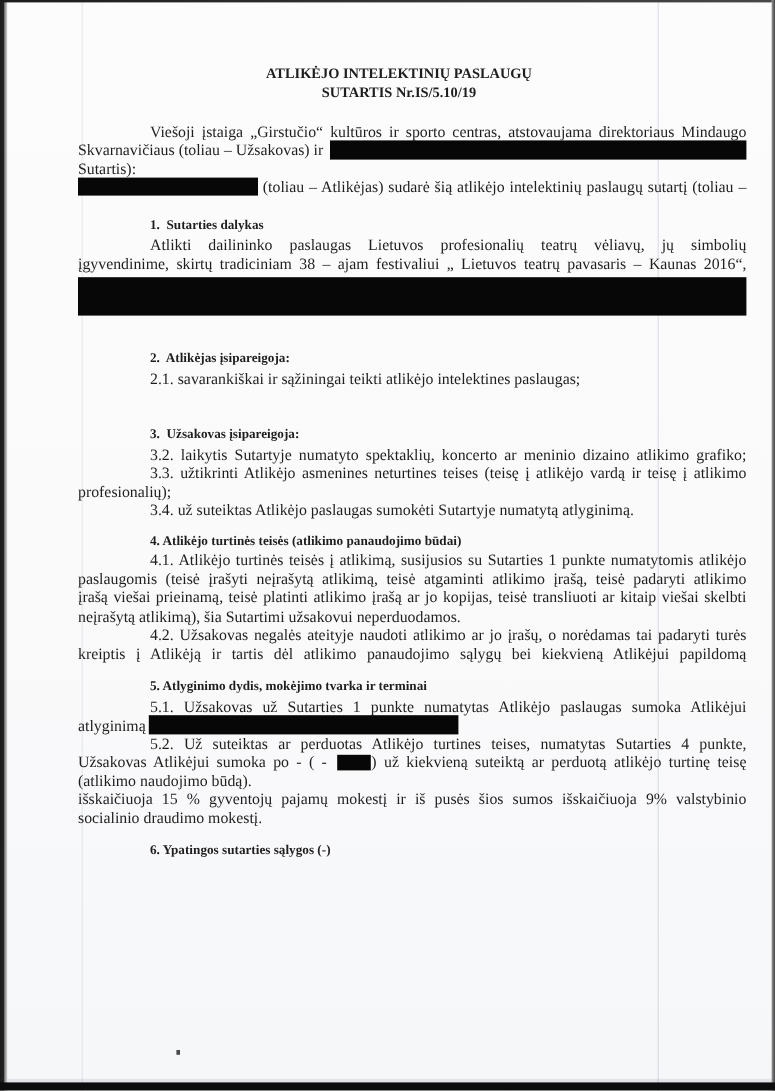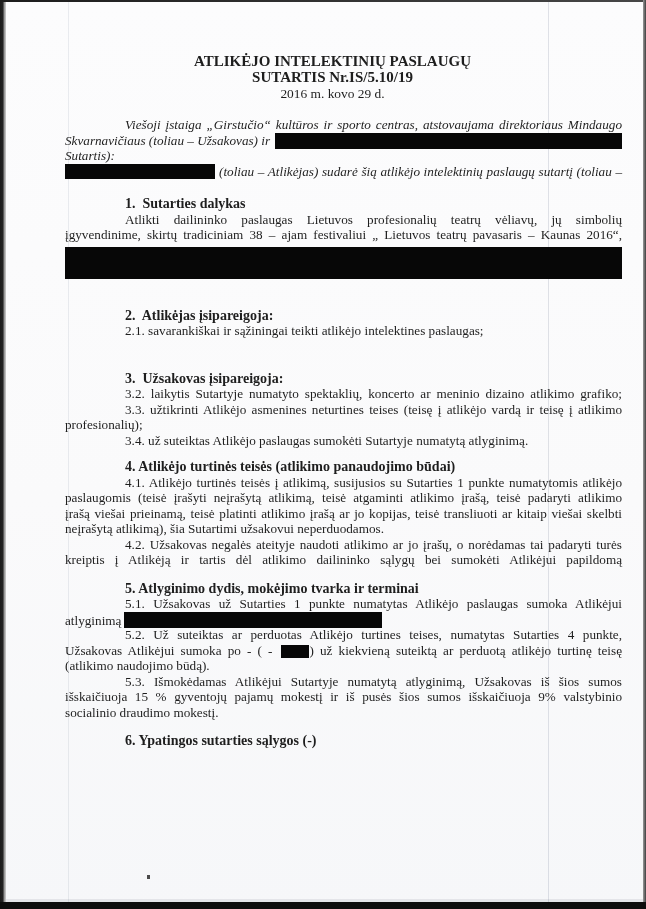--- a/index.html
+++ b/index.html
@@ -18,24 +18,24 @@
     background:linear-gradient(90deg,#9a9a9a,#3e3e3e);}
   .edge-bottom{position:absolute;bottom:0;left:0;right:0;height:7px;background:#0d0d0d;}
   .bottom-shade{position:absolute;bottom:7px;left:0;right:0;height:3px;background:rgba(70,80,100,.10);}
   .fold-a{position:absolute;left:68px;top:0;width:1px;height:100%;background:rgba(110,120,145,.13);}
   .fold-b{position:absolute;left:548px;top:0;width:1px;height:100%;background:rgba(110,120,145,.20);}
   .speck{position:absolute;left:147px;top:875px;width:3px;height:4px;background:#4a4a4a;}
 
   
   .content{position:absolute;left:65px;top:0;width:557px;}
   .title-block{margin-top:54px;text-align:center;padding-right:22px;}
-  .title-line{font-weight:bold;font-size:15px;line-height:15.8px;white-space:pre;}
+  .title-line{font-weight:bold;font-size:12px;line-height:15.8px;white-space:pre;}
   .date-line{font-size:13.4px;line-height:15.8px;}
 
-  .h{font-weight:bold;font-size:14px;line-height:15.5px;height:15.5px;
+  .h{font-weight:bold;font-size:11px;line-height:15.5px;height:15.5px;
      padding-left:60px;white-space:pre-wrap;}
   .para{}
   .ln{font-size:13.2px;line-height:15.5px;height:15.5px;}
   .ln.ind{padding-left:60px;}
   .ln.just{text-align:justify;text-align-last:justify;}
   .ln.flexln{display:flex;align-items:center;}
   .flexln .txt{white-space:pre;}
   .flexln .grow-just{flex:1 1 auto;text-align:justify;text-align-last:justify;white-space:normal;}
   .bar{display:inline-block;background:#070707;vertical-align:-3px;}
   .ln .bar{margin-left:3px;}
@@ -48,24 +48,23 @@
 <body>
 
 <div class="page">
   <div class="fold-a"></div>
   <div class="fold-b"></div>
 
   <div class="content">
     <div class="title-block">
       <div class="title-line">ATLIKĖJO INTELEKTINIŲ PASLAUGŲ</div>
       <div class="title-line">SUTARTIS Nr.IS/5.10/19</div>
-      <div class="date-line">2016 m. kovo 29 d.</div>
     </div>
     <div>
-        <div class="para" style="margin-top: 16px; font-style: italic;">
+        <div class="para" style="margin-top: 16px;">
           <div class="ln just ind"><span class="txt">Viešoji įstaiga „Girstučio“ kultūros ir sporto centras, atstovaujama direktoriaus Mindaugo</span></div>
           <div class="ln flexln">
             <span class="txt">Skvarnavičiaus (toliau – Užsakovas) ir </span>
             <span class="bar grow" style="width: 350px; height: 16px;"></span>
           </div>
           <div class="ln"><span class="txt">Sutartis):</span></div>
           <div class="ln flexln">
             <span class="bar" style="width: 150px; height: 15px;"></span>
             <span class="txt grow-just">(toliau – Atlikėjas) sudarė šią  atlikėjo intelektinių paslaugų sutartį (toliau –</span>
           </div>
@@ -87,30 +86,29 @@
           <div class="ln"><span class="txt">profesionalių);</span></div>
           <div class="ln ind"><span class="txt">3.4. už suteiktas Atlikėjo paslaugas sumokėti Sutartyje numatytą atlyginimą.</span></div>
         </div>
         <div class="h" style="margin-top: 11px;">4. Atlikėjo turtinės teisės (atlikimo panaudojimo būdai)</div>
         <div class="para" style="margin-top: 0px;">
           <div class="ln just ind"><span class="txt">4.1. Atlikėjo  turtinės teisės į atlikimą, susijusios su Sutarties 1 punkte numatytomis atlikėjo</span></div>
           <div class="ln just"><span class="txt">paslaugomis (teisė įrašyti neįrašytą atlikimą, teisė atgaminti atlikimo įrašą, teisė padaryti atlikimo</span></div>
           <div class="ln just"><span class="txt">įrašą viešai prieinamą, teisė platinti atlikimo įrašą ar jo kopijas, teisė transliuoti ar kitaip viešai skelbti</span></div>
           <div class="ln"><span class="txt">neįrašytą atlikimą), šia Sutartimi užsakovui neperduodamos.</span></div>
           <div class="ln just ind"><span class="txt">4.2. Užsakovas negalės ateityje naudoti atlikimo ar jo įrašų, o norėdamas tai padaryti turės</span></div>
-          <div class="ln just"><span class="txt">kreiptis į Atlikėją ir tartis dėl atlikimo dailininko sąlygų bei sumokėti Atlikėjui papildomą</span></div>
+          <div class="ln just"><span class="txt">kreiptis į Atlikėją ir tartis dėl atlikimo panaudojimo sąlygų bei kiekvieną Atlikėjui papildomą</span></div>
         </div>
         <div class="h" style="margin-top: 13px;">5. Atlyginimo dydis, mokėjimo tvarka ir terminai</div>
         <div class="para" style="margin-top: 0px;">
           <div class="ln just ind"><span class="txt">5.1. Užsakovas už Sutarties 1 punkte numatytas Atlikėjo paslaugas sumoka Atlikėjui</span></div>
           <div class="ln"><span class="txt">atlyginimą</span><span class="bar" style="width: 258px; height: 16px;"></span></div>
           <div class="ln just ind"><span class="txt">5.2. Už suteiktas ar perduotas Atlikėjo turtines teises, numatytas Sutarties 4 punkte,</span></div>
           <div class="ln just"><span class="txt">Užsakovas Atlikėjui sumoka  po - ( -&nbsp;</span><span class="bar" style="width: 28px; height: 13px;"></span><span class="txt">) už kiekvieną suteiktą ar perduotą atlikėjo turtinę teisę</span></div>
           <div class="ln"><span class="txt">(atlikimo naudojimo būdą).</span></div>
-          <div class="ln just ind"><span class="txt">5.3. Išmokėdamas Atlikėjui Sutartyje numatytą atlyginimą, Užsakovas iš šios sumos</span></div>
           <div class="ln just"><span class="txt">išskaičiuoja 15 % gyventojų pajamų mokestį ir iš pusės šios sumos išskaičiuoja 9% valstybinio</span></div>
           <div class="ln"><span class="txt">socialinio draudimo mokestį.</span></div>
         </div>
         <div class="h" style="margin-top: 13px;">6. Ypatingos sutarties sąlygos (-)</div>
       </div>
   </div>
 
   <div class="speck"></div>
   <div class="bottom-shade"></div>
   <div class="edge-left"></div>

